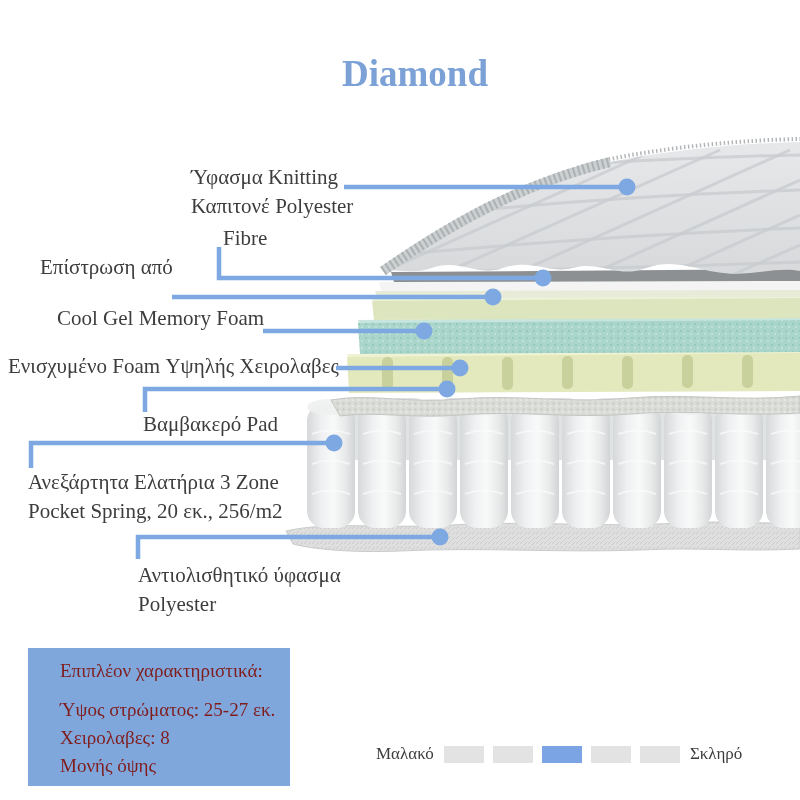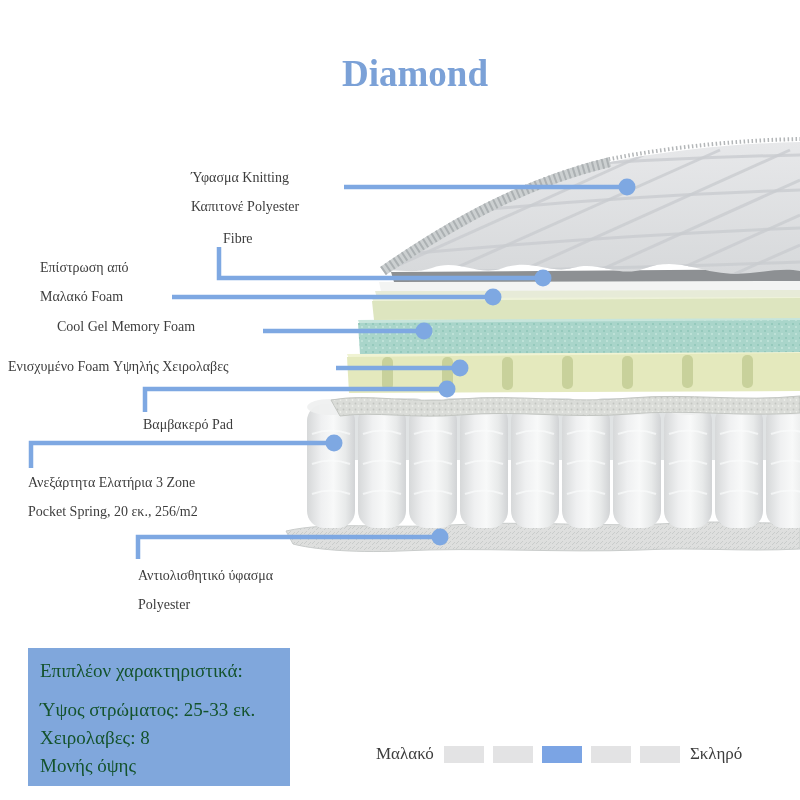--- a/index.html
+++ b/index.html
@@ -15,32 +15,32 @@
     position:relative;width:800px;height:800px;overflow:hidden;background:#fff;
     font-family:Liberation Serif, serif;color:var(--txt);
   }
   .page-title{
     position:absolute;left:0;top:52px;width:830px;margin:0;text-align:center;
     font-size:37px;font-weight:bold;color:var(--title);letter-spacing:0px;
   }
   svg.art{position:absolute;left:0;top:0;width:800px;height:800px;}
   .lead{stroke:var(--accent);stroke-width:4.5;fill:none;}
   .dot{fill:var(--accent);}
-  .lbl{position:absolute;font-size:14px;line-height:29px;color:var(--txt);white-space:nowrap;}
+  .lbl{position:absolute;font-size:21px;line-height:29px;color:var(--txt);white-space:nowrap;}
   #lb-knitting{left:191px;top:163px;}
   #lb-fibre{left:215px;top:224px;margin-left:8px;}
   #lb-soft{left:40px;top:253px;}
-  #lb-coolgel{left:57px;top:312px;}
+  #lb-coolgel{left:57px;top:304px;}
   #lb-dense{left:8px;top:352px;}
   #lb-pad{left:143px;top:410px;}
   #lb-springs{left:28px;top:468px;}
   #lb-antislip{left:138px;top:561px;}
   .infobox{
     position:absolute;left:28px;top:648px;width:262px;height:138px;box-sizing:border-box;
-    background:var(--boxbg);color:#14532d;padding:12px 10px 0 12px;
+    background:var(--boxbg);color:#7f1d1d;padding:12px 10px 0 32px;
   }
   .ib-head{font-size:19px;}
   .ib-line{font-size:19px;line-height:28px;}
   .ib-line.first{margin-top:14px;}
   .firmness{
     position:absolute;left:376px;top:744px;display:flex;align-items:center;gap:10px;
     font-size:17px;color:var(--txt);
   }
   .fsqs{display:flex;gap:9px;align-items:center;}
   .fsq{width:40px;height:17px;background:var(--sq-off);}
@@ -216,21 +216,20 @@
 
   <div class="lbl" id="lb-knitting">
     <div>Ύφασμα Knitting</div>
     <div>Καπιτονέ Polyester</div>
   </div>
   <div class="lbl" id="lb-fibre">
     <div>Fibre</div>
   </div>
   <div class="lbl" id="lb-soft">
     <div>Επίστρωση από</div>
-    <div>Μαλακό Foam</div>
   </div>
   <div class="lbl" id="lb-coolgel">
     <div>Cool Gel Memory Foam</div>
   </div>
   <div class="lbl" id="lb-dense">
     <div>Ενισχυμένο Foam Υψηλής Χειρολαβες</div>
   </div>
   <div class="lbl" id="lb-pad">
     <div>Βαμβακερό Pad</div>
   </div>
@@ -238,21 +237,21 @@
     <div>Ανεξάρτητα Ελατήρια 3 Zone</div>
     <div>Pocket Spring, 20 εκ., 256/m2</div>
   </div>
   <div class="lbl" id="lb-antislip">
     <div>Αντιολισθητικό ύφασμα</div>
     <div>Polyester</div>
   </div>
 
   <div class="infobox">
     <div class="ib-head">Επιπλέον χαρακτηριστικά:</div>
-    <div class="ib-line first">Ύψος στρώματος: 25-33 εκ.</div>
+    <div class="ib-line first">Ύψος στρώματος: 25-27 εκ.</div>
     <div class="ib-line">Χειρολαβες: 8</div>
     <div class="ib-line">Μονής όψης</div>
   </div>
 
   <div class="firmness">
     <span>Μαλακό</span>
     <div class="fsqs">
         <div class="fsq"></div>
         <div class="fsq"></div>
         <div class="fsq active"></div>

